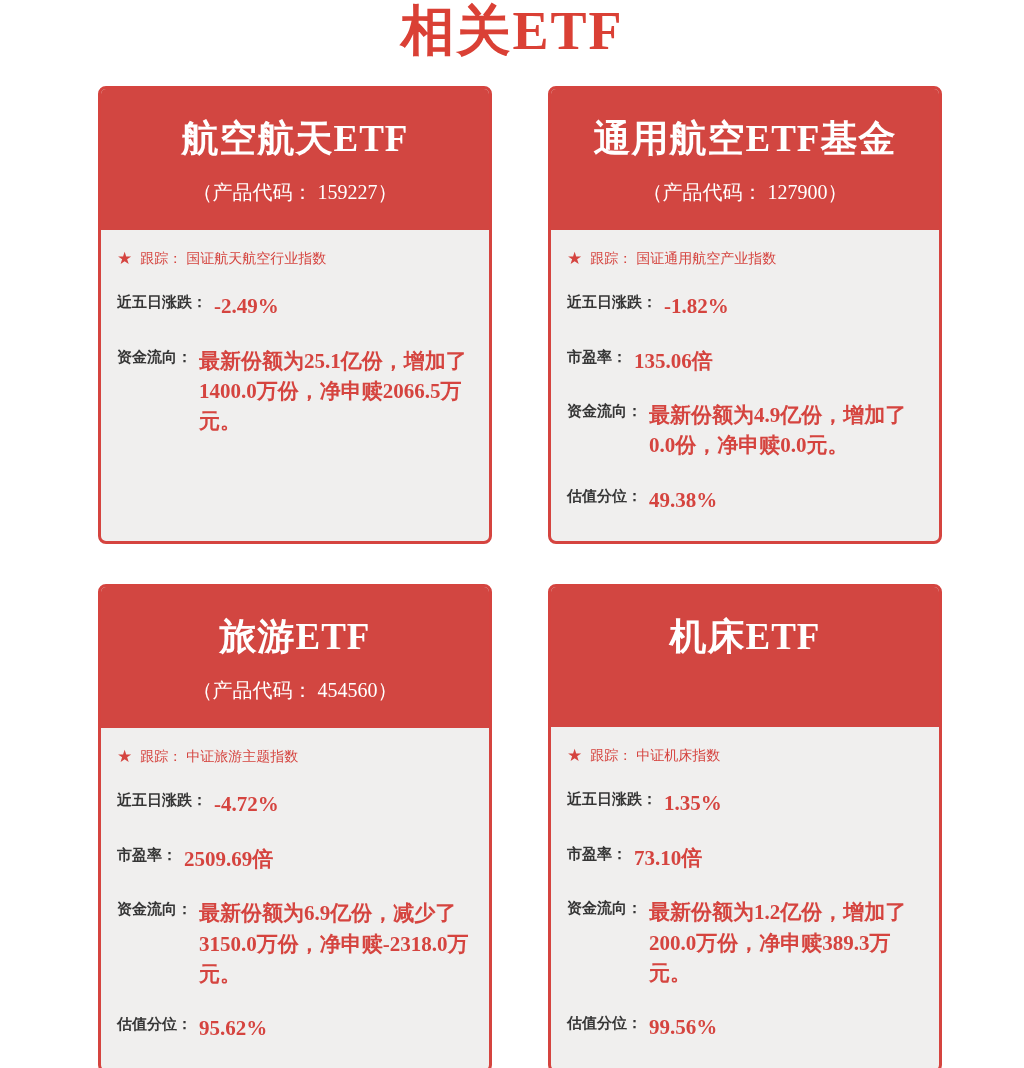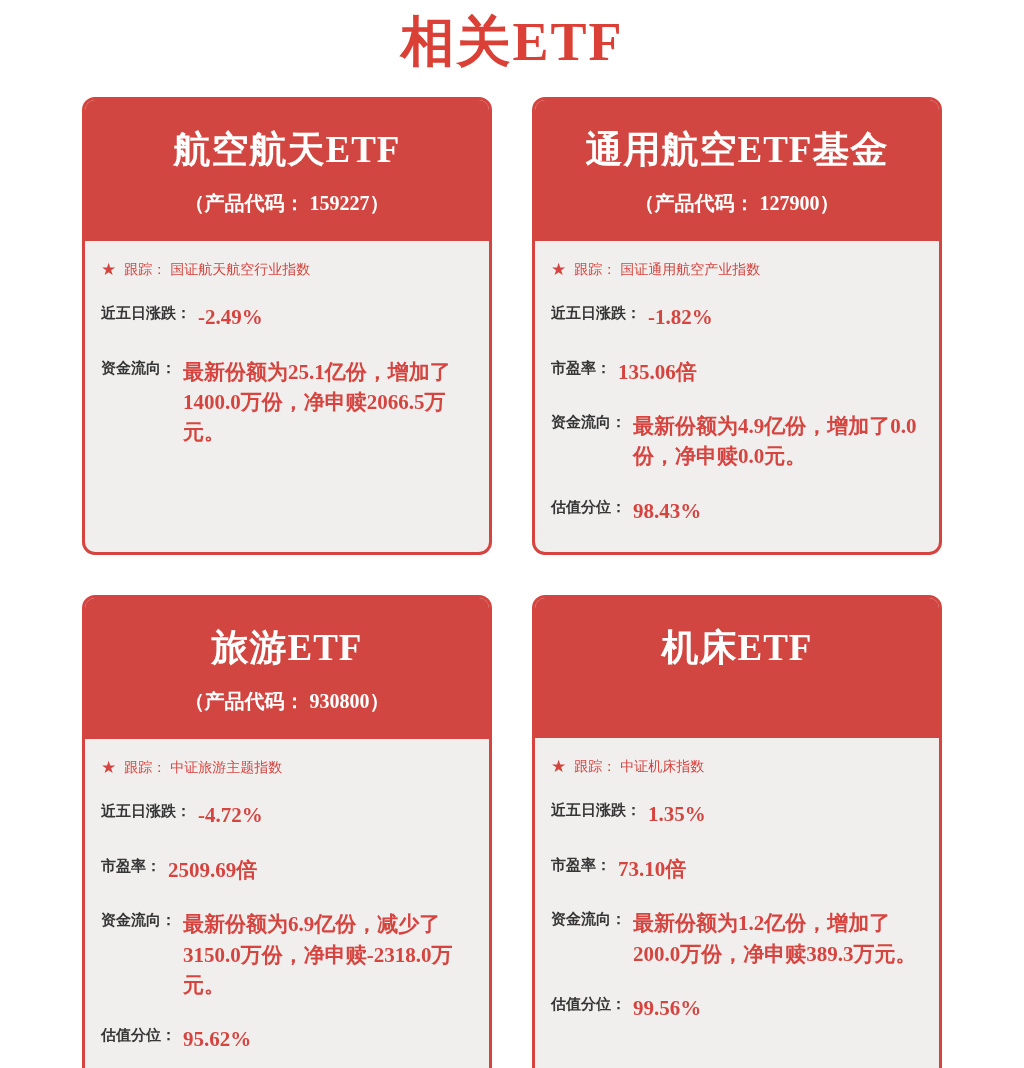--- a/index.html
+++ b/index.html
@@ -14,60 +14,61 @@
   html, body { background: #ffffff; }
   body {
     width: 1024px;
     min-height: 1068px;
     font-family: "Liberation Sans", "DejaVu Sans", sans-serif;
     position: relative;
     overflow: hidden;
   }
   .page-title {
     text-align: center;
-    padding-top: 11px;
+    padding-top: 0;
     font-size: 54px;
     line-height: 1.15;
     font-weight: 900;
     color: var(--title);
     letter-spacing: 2px;
     font-family: "Liberation Serif", "DejaVu Serif", serif;
   }
   .cards-grid {
     margin: 24px 82px 0 82px;
     display: grid;
     grid-template-columns: 1fr 1fr;
     column-gap: 40px;
     row-gap: 40px;
   }
   .card {
     border: 3px solid var(--accent);
-    border-radius: 13px;
+    border-radius: 8px;
     background: var(--body_bg);
     overflow: hidden;
     display: flex;
     flex-direction: column;
+    margin-left: 16px;
   }
   .card-header {
     background: var(--header_bg);
     color: var(--white);
     text-align: center;
     padding: 25px 8px 24px 8px;
     min-height: 140px;
   }
   .card-name {
     font-size: 37px;
     font-weight: 800;
     letter-spacing: 1px;
     font-family: "Liberation Serif", "DejaVu Serif", serif;
   }
   .card-code {
     margin-top: 15px;
     font-size: 20px;
-    font-weight: 700;
+    font-weight: 400;
     font-family: "Liberation Serif", "DejaVu Serif", serif;
   }
   .card-body {
     padding: 20px 16px 26px 16px;
     flex: 1;
   }
   .tracking-row {
     display: flex;
     align-items: center;
     color: var(--accent);
@@ -150,29 +151,29 @@
         <div class="field-row">
           <span class="field-label">市盈率：</span>
           <span class="field-value">135.06倍</span>
         </div>
         <div class="field-row">
           <span class="field-label">资金流向：</span>
           <span class="field-value">最新份额为4.9亿份，增加了0.0份，净申赎0.0元。</span>
         </div>
         <div class="field-row">
           <span class="field-label">估值分位：</span>
-          <span class="field-value">98.43%</span>
+          <span class="field-value">49.38%</span>
         </div>
       </div>
     </div>
 
     <div class="card">
       <div class="card-header">
         <div class="card-name">旅游ETF</div>
-        <div class="card-code">（产品代码： 930800）</div>
+        <div class="card-code">（产品代码： 454560）</div>
       </div>
       <div class="card-body">
         <div class="tracking-row">
           <span class="star">★</span>
           <span class="tr-label">跟踪：</span>
           <span class="tr-index">中证旅游主题指数</span>
         </div>
         <div class="field-row">
           <span class="field-label">近五日涨跌：</span>
           <span class="field-value">-4.72%</span>

